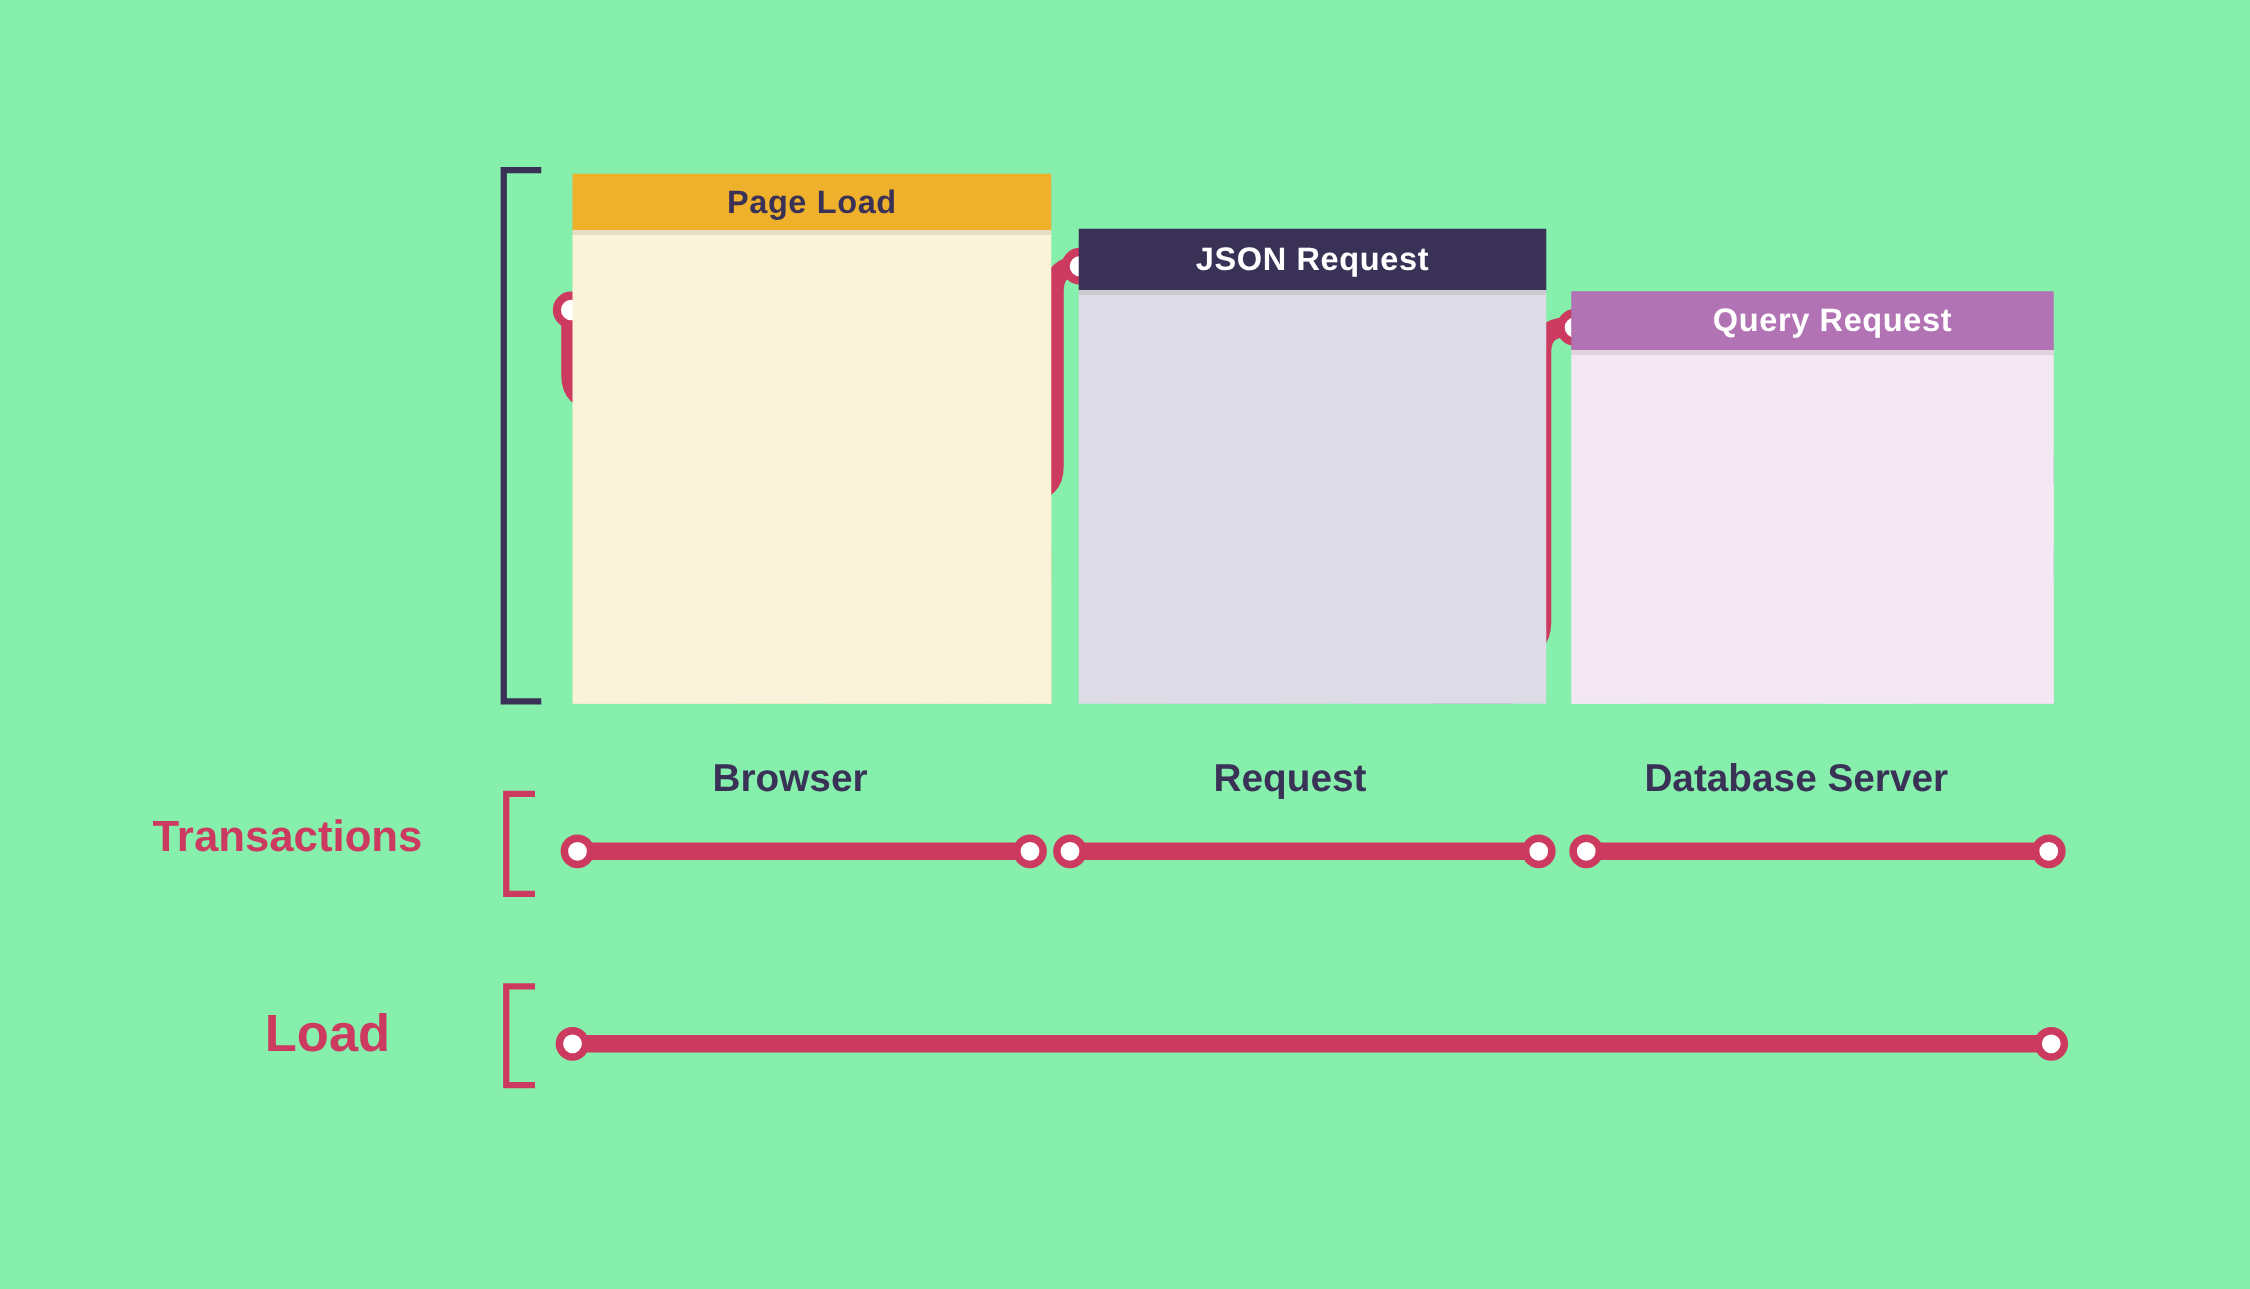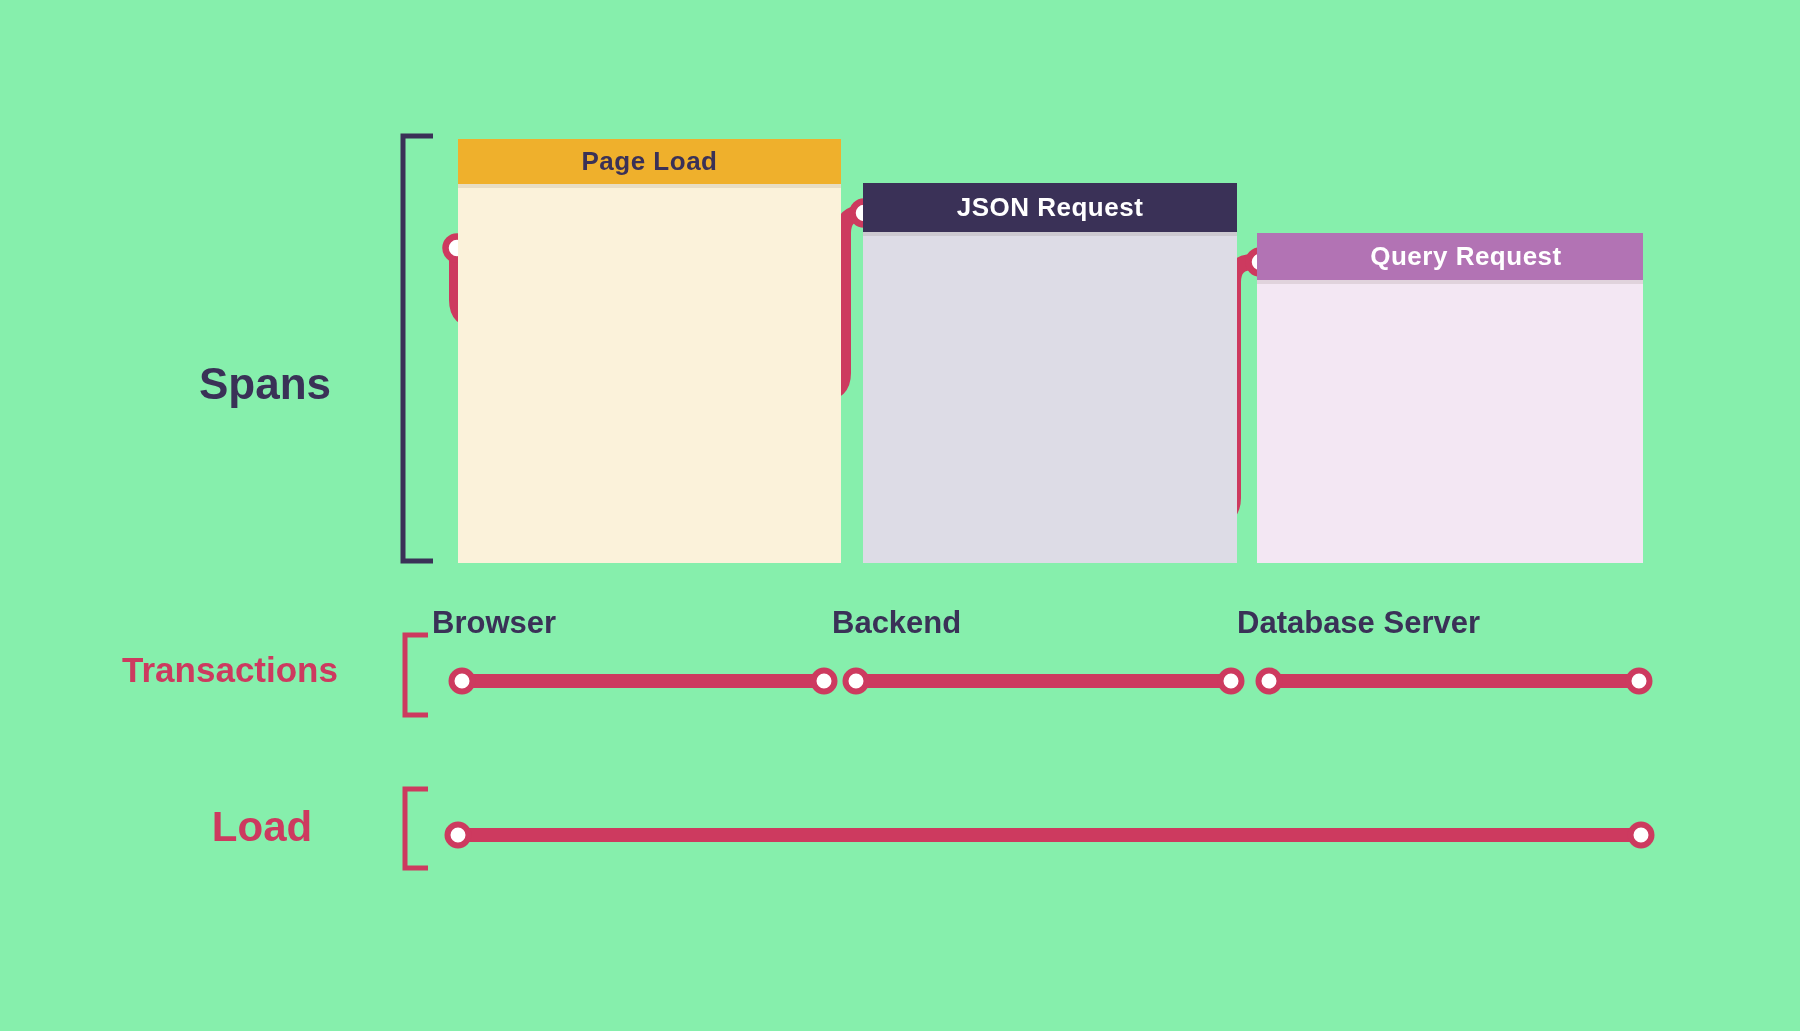--- a/index.html
+++ b/index.html
@@ -10,21 +10,21 @@
   .stage *{box-sizing:border-box;}
   svg.overlay{position:absolute;left:0;top:0;width:1800px;height:1031px;pointer-events:none;}
 
   
   .side-label{position:absolute;text-align:center;line-height:1;white-space:nowrap;}
   .lbl-spans{left:115px;top:362px;width:300px;font-size:44px;color:var(--navy);}
   .lbl-transactions{left:70px;top:652px;width:320px;font-size:35px;color:var(--red);}
   .lbl-trace{left:112px;top:806px;width:300px;font-size:42px;color:var(--red);}
 
   
-  .svc-label{position:absolute;top:607px;width:400px;font-size:31px;line-height:1;color:var(--navy);white-space:nowrap;}
+  .svc-label{position:absolute;top:607px;width:400px;text-align:center;font-size:31px;line-height:1;color:var(--navy);white-space:nowrap;}
   .svc-browser{left:432px;}
   .svc-backend{left:832px;}
   .svc-database{left:1237px;}
 
   
   .card{position:absolute;}
   .card-header{
     position:absolute;left:0;top:0;width:100%;
     display:flex;align-items:center;justify-content:center;
     font-size:26px;letter-spacing:0.5px;
@@ -166,21 +166,20 @@
     <circle class="node node-line" cx="856" cy="681" r="10.5"></circle>
     <circle class="node node-line" cx="1231" cy="681" r="10.5"></circle>
     <circle class="node node-line" cx="1269" cy="681" r="10.5"></circle>
     <circle class="node node-line" cx="1639" cy="681" r="10.5"></circle>
 
     <line class="tline" x1="458" y1="835" x2="1641" y2="835"></line>
     <circle class="node node-line" cx="458" cy="835" r="10.5"></circle>
     <circle class="node node-line" cx="1641" cy="835" r="10.5"></circle>
   </svg>
 
-  <div class="side-label lbl-spans">Spans</div>
   <div class="side-label lbl-transactions">Transactions</div>
   <div class="side-label lbl-trace">Load</div>
 
   <div class="svc-label svc-browser">Browser</div>
-  <div class="svc-label svc-backend">Backend</div>
+  <div class="svc-label svc-backend">Request</div>
   <div class="svc-label svc-database">Database Server</div>
 
 </div>
 
 </body></html>

